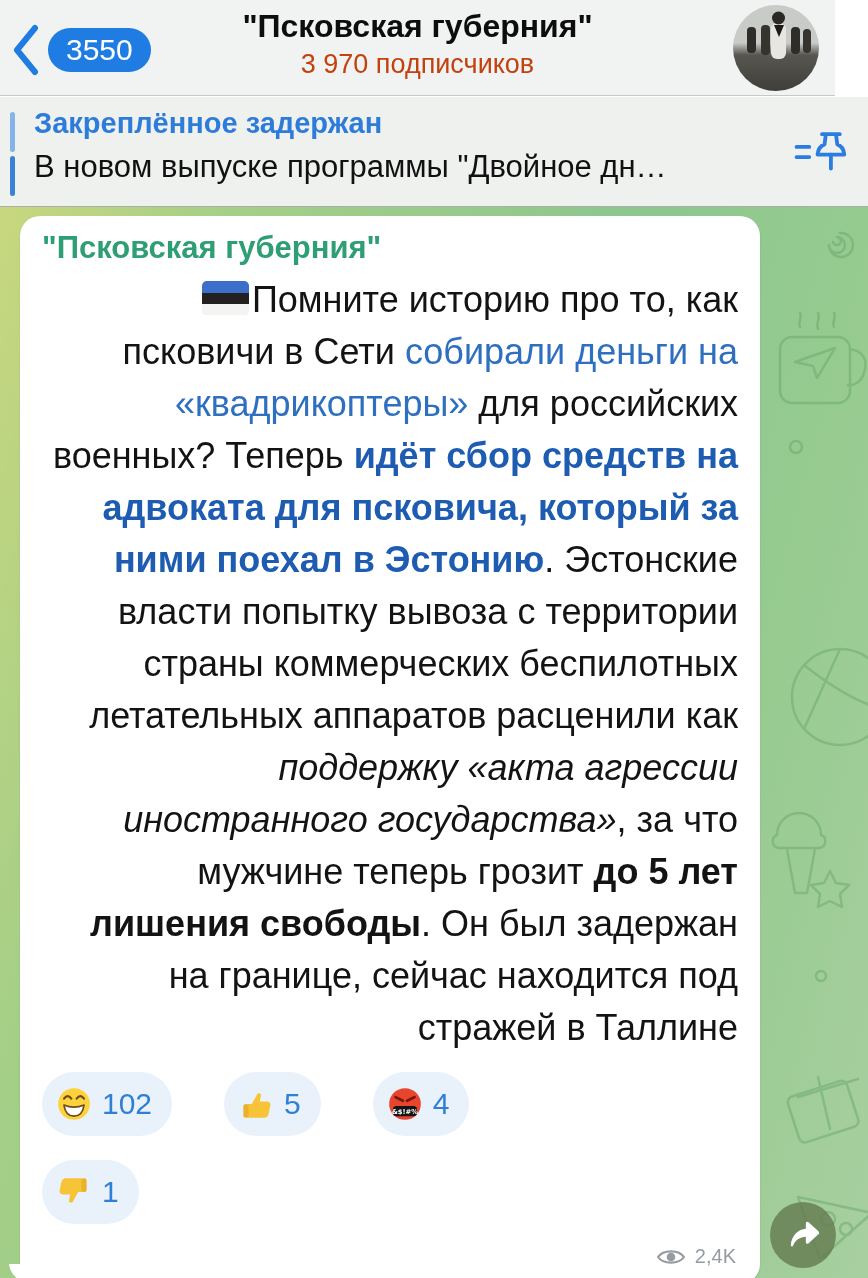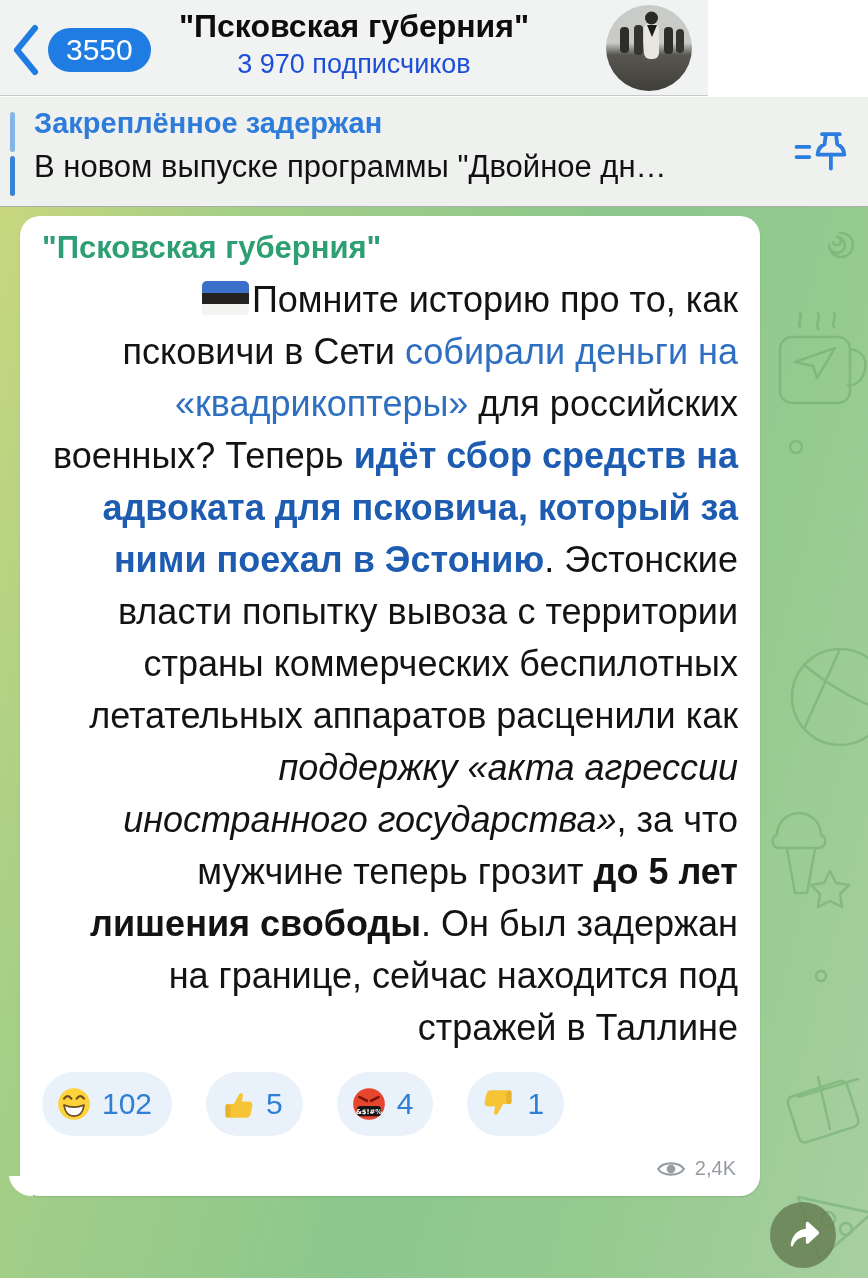--- a/index.html
+++ b/index.html
@@ -1,26 +1,26 @@
 <!DOCTYPE html>
 <html><head>
 <meta charset="utf-8">
 <style>
   * { margin:0; padding:0; box-sizing:border-box; }
   html,body { background:#222; }
   body { font-family:"Liberation Sans","DejaVu Sans",sans-serif; }
   .screen { position:relative; width:868px; height:1278px; margin:0 auto; overflow:hidden; background:#fff; }
 
   
-  .navbar { position:absolute; top:0; left:0; width:708px; height:96px; background:#f1f2f2; border-bottom:1px solid #c6c8c9; z-index:5; }
+  .navbar { position:absolute; top:0; left:0; width:835px; height:96px; background:#f1f2f2; border-bottom:1px solid #c6c8c9; z-index:5; }
   .back-area { position:absolute; left:10px; top:24px; display:flex; align-items:center; gap:8px; cursor:pointer; }
   .badge { background:#1e7ce2; color:#fff; font-size:30px; line-height:44px; height:44px; min-width:98px; text-align:center; border-radius:24px; padding:0 18px; font-weight:400; }
   .nav-center { position:absolute; left:50%; transform:translateX(-50%); top:8px; text-align:center; width:560px; }
   .nav-title { font-size:32px; font-weight:700; color:#0d0d0d; white-space:nowrap; }
-  .nav-subtitle { font-size:27px; color:#1d4ed8; margin-top:4px; }
+  .nav-subtitle { font-size:27px; color:#c2410c; margin-top:4px; }
   .avatar { position:absolute; right:16px; top:5px; width:86px; height:86px; border-radius:50%; overflow:hidden; background:linear-gradient(#c9cbc8 44%, #57564f 58%, #3f3e39 100%); }
 
   
   .pinned { position:absolute; top:97px; left:0; width:868px; height:110px; background:#eff1ef; border-bottom:1px solid #a9aeac; z-index:5; cursor:pointer; }
   .pin-ind { position:absolute; left:10px; width:5px; border-radius:3px; }
   .pin-ind.seg1 { top:15px; height:40px; background:#84b4e8; }
   .pin-ind.seg2 { top:59px; height:40px; background:#3a82d6; }
   .pinned-label { position:absolute; left:34px; top:10px; font-size:29px; font-weight:600; color:#2e7cd9; }
   .pinned-preview { position:absolute; left:34px; top:52px; width:740px; font-size:31px; color:#111; white-space:nowrap; overflow:hidden; }
   .pin-icon { position:absolute; right:18px; top:29px; }
@@ -38,21 +38,21 @@
   .msg-text { font-size:36px; line-height:52px; color:#131313; word-wrap:break-word;text-align:right; }
   .seg-link { color:#2e6fc0; cursor:pointer; }
   .seg-bold-link { color:#1d5cb0; font-weight:700; cursor:pointer; }
   .seg-italic { font-style:italic; }
   .seg-bold { font-weight:700; }
   .flag { display:inline-block; width:47px; height:34px; border-radius:5px; overflow:hidden; vertical-align:-3px; margin-right:3px; box-shadow:0 0 0 1px #d5d5d5 inset; }
   .flag i { display:block; height:34.5%; }
   .flag .b { background:#3b6fc9; } .flag .k { background:#23211f; } .flag .w { background:#f4f4f2; }
 
   
-  .reactions { display:flex; flex-wrap:wrap; gap:24px 34px; margin-top:18px; max-width:560px; }
+  .reactions { display:flex; flex-wrap:wrap; gap:24px 52px; margin-top:18px; max-width:560px; }
   .reaction-pill { display:flex; align-items:center; gap:9px; background:#e9f1fb; border-radius:33px; height:64px; padding:0 20px 0 13px; cursor:pointer; }
   .reaction-pill svg { width:38px; height:38px; }
   .reaction-count { font-size:30px; color:#2f7fd6; font-weight:500; }
 
   
   .meta { position:absolute; right:24px; bottom:16px; display:flex; align-items:center; gap:10px; color:#969ca1; font-size:20px; }
 
   
   .fab { position:absolute; right:32px; bottom:10px; width:66px; height:66px; border-radius:50%; background:rgba(101,124,80,.82); display:flex; align-items:center; justify-content:center; cursor:pointer; z-index:6; }
 </style>

